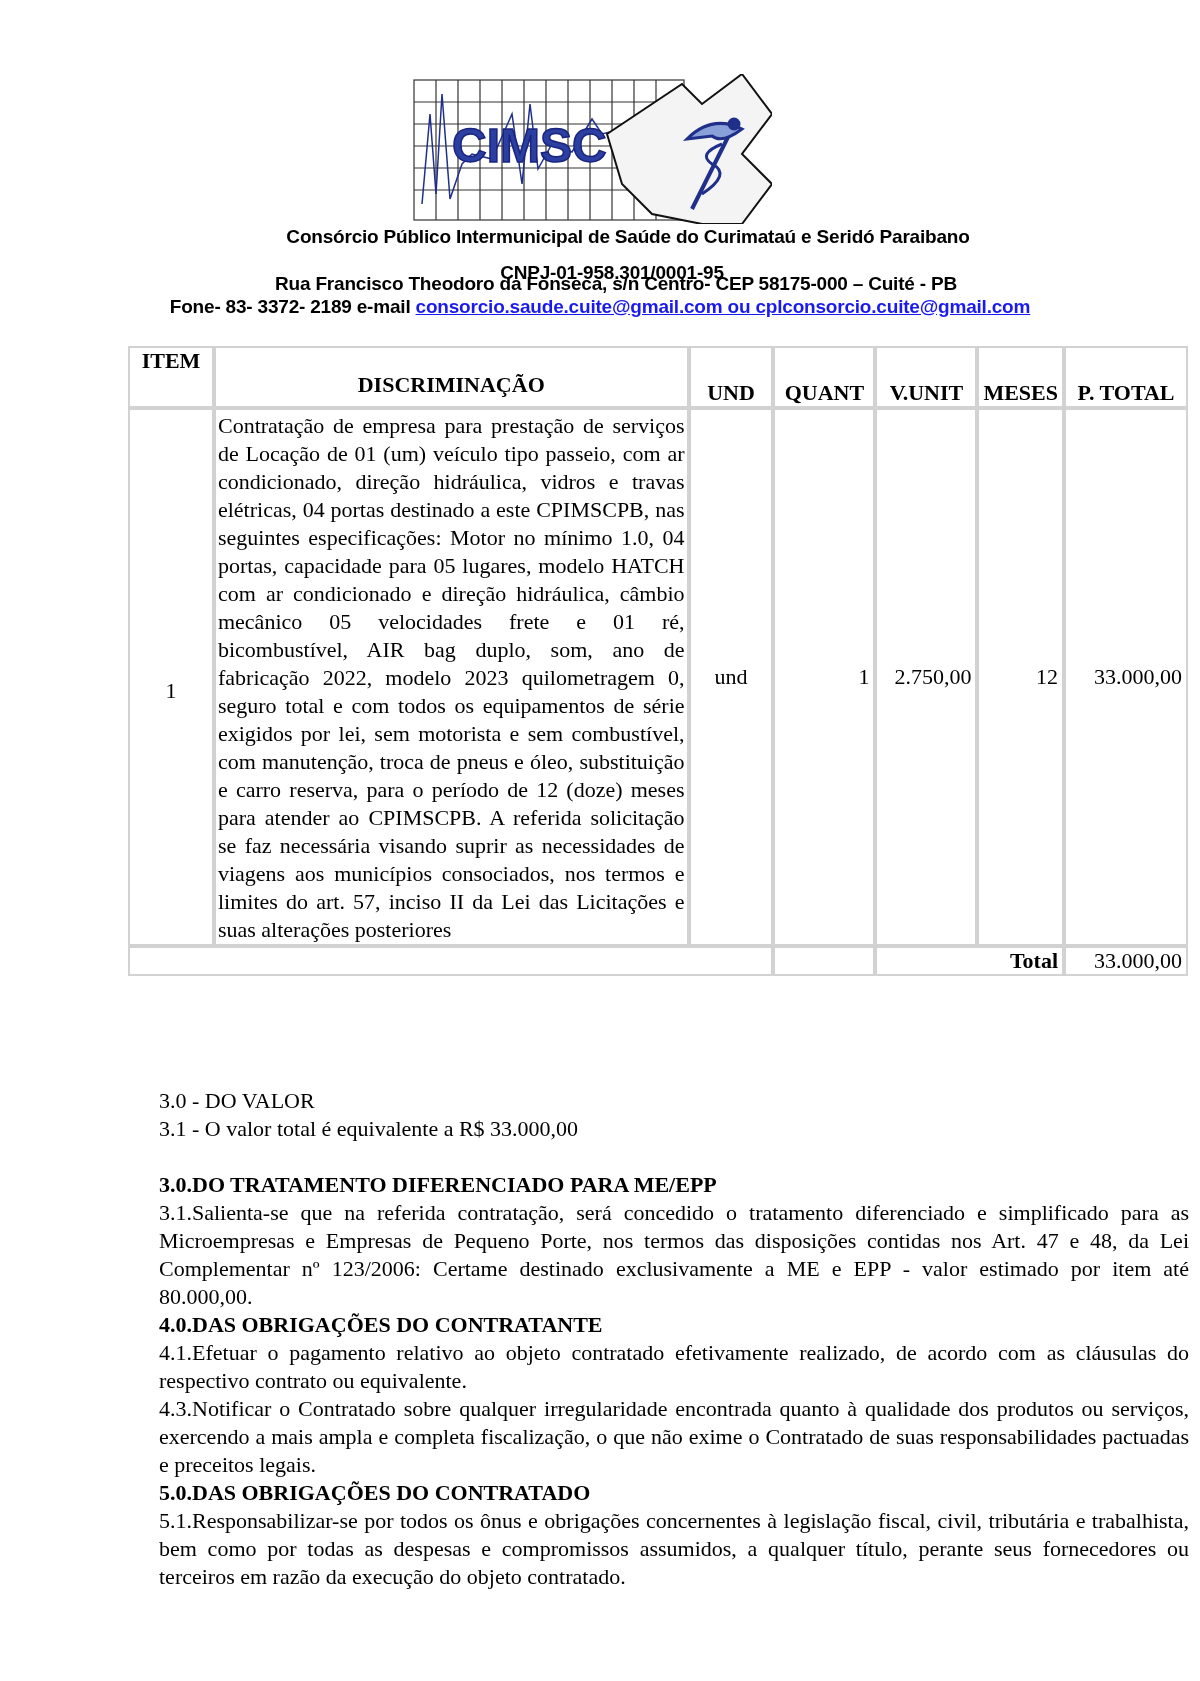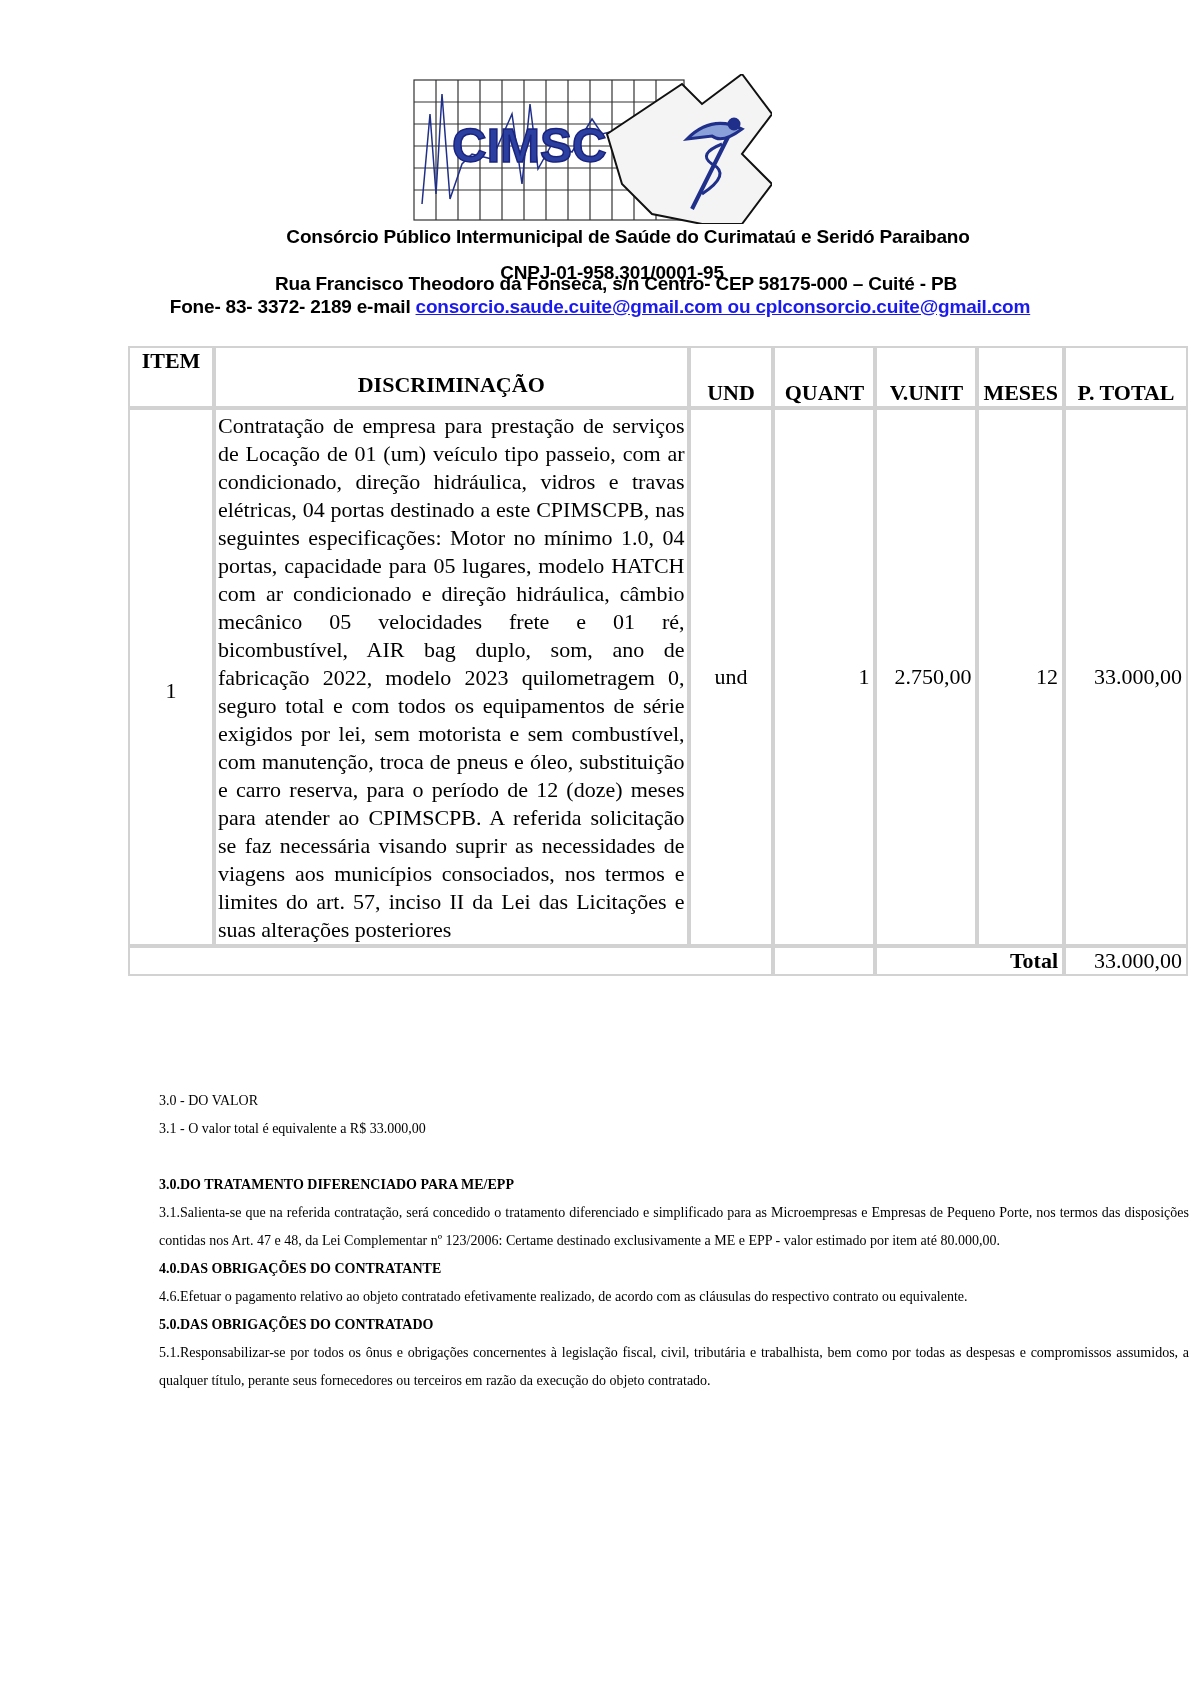--- a/index.html
+++ b/index.html
@@ -11,21 +11,21 @@
          line-height: 23px; letter-spacing: -0.2px; }
   .hdr a { color: #1a1aee; text-decoration: underline; text-align: right; }
   table.items { position: absolute; left: 128px; top: 346px; width: 1060px;
          border-collapse: separate; border-spacing: 0; font-size: 22px; }
   table.items td, table.items th { border: 2px solid #d2d2d2; padding: 0 4px; }
   table.items th { font-weight: bold; font-size: 22px; }
   .th-low { vertical-align: bottom; padding-bottom: 0; }
   .desc { text-align: justify; line-height: 28px; vertical-align: top; padding: 2px 2px 0 2px !important; }
   .num { text-align: right; vertical-align: middle; }
   .ctr { text-align: center; vertical-align: middle; }
-  .sec { position: absolute; left: 159px; width: 1030px; font-size: 14px; line-height: 28px; text-align: justify; }
+  .sec { position: absolute; left: 159px; width: 1030px; font-size: 22px; line-height: 28px; text-align: justify; }
   .sec p { margin: 0; }
   .sec .h { font-weight: bold; }
 </style>
 </head>
 <body>
 
 <svg class="logo" viewBox="0 0 360 150">
   <g stroke="#333" stroke-width="1.2" fill="none">
     <rect x="2" y="6" width="270" height="140"></rect>
     <line x1="2" y1="28" x2="272" y2="28"></line>
@@ -101,16 +101,17 @@
 </tbody>
   </table>
 
 <div class="sec" style="top:1087px;">
   <p>3.0 - DO VALOR</p>
   <p>3.1 - O valor total é equivalente a R$ 33.000,00</p>
   <p style="height:28px;"></p>
   <p class="h">3.0.DO TRATAMENTO DIFERENCIADO PARA ME/EPP</p>
   <p>3.1.Salienta-se que na referida contratação, será concedido o tratamento diferenciado e simplificado para as Microempresas e Empresas de Pequeno Porte, nos termos das disposições contidas nos Art. 47 e 48, da Lei Complementar nº 123/2006: Certame destinado exclusivamente a ME e EPP - valor estimado por item até 80.000,00.</p>
   <p class="h">4.0.DAS OBRIGAÇÕES DO CONTRATANTE</p>
-  <p>4.6.Efetuar o pagamento relativo ao objeto contratado efetivamente realizado, de acordo com as cláusulas do respectivo contrato ou equivalente.</p>
+  <p>4.1.Efetuar o pagamento relativo ao objeto contratado efetivamente realizado, de acordo com as cláusulas do respectivo contrato ou equivalente.</p>
+  <p>4.3.Notificar o Contratado sobre qualquer irregularidade encontrada quanto à qualidade dos produtos ou serviços, exercendo a mais ampla e completa fiscalização, o que não exime o Contratado de suas responsabilidades pactuadas e preceitos legais.</p>
   <p class="h">5.0.DAS OBRIGAÇÕES DO CONTRATADO</p>
   <p>5.1.Responsabilizar-se por todos os ônus e obrigações concernentes à legislação fiscal, civil, tributária e trabalhista, bem como por todas as despesas e compromissos assumidos, a qualquer título, perante seus fornecedores ou terceiros em razão da execução do objeto contratado.</p>
 </div>
 
 </body></html>

